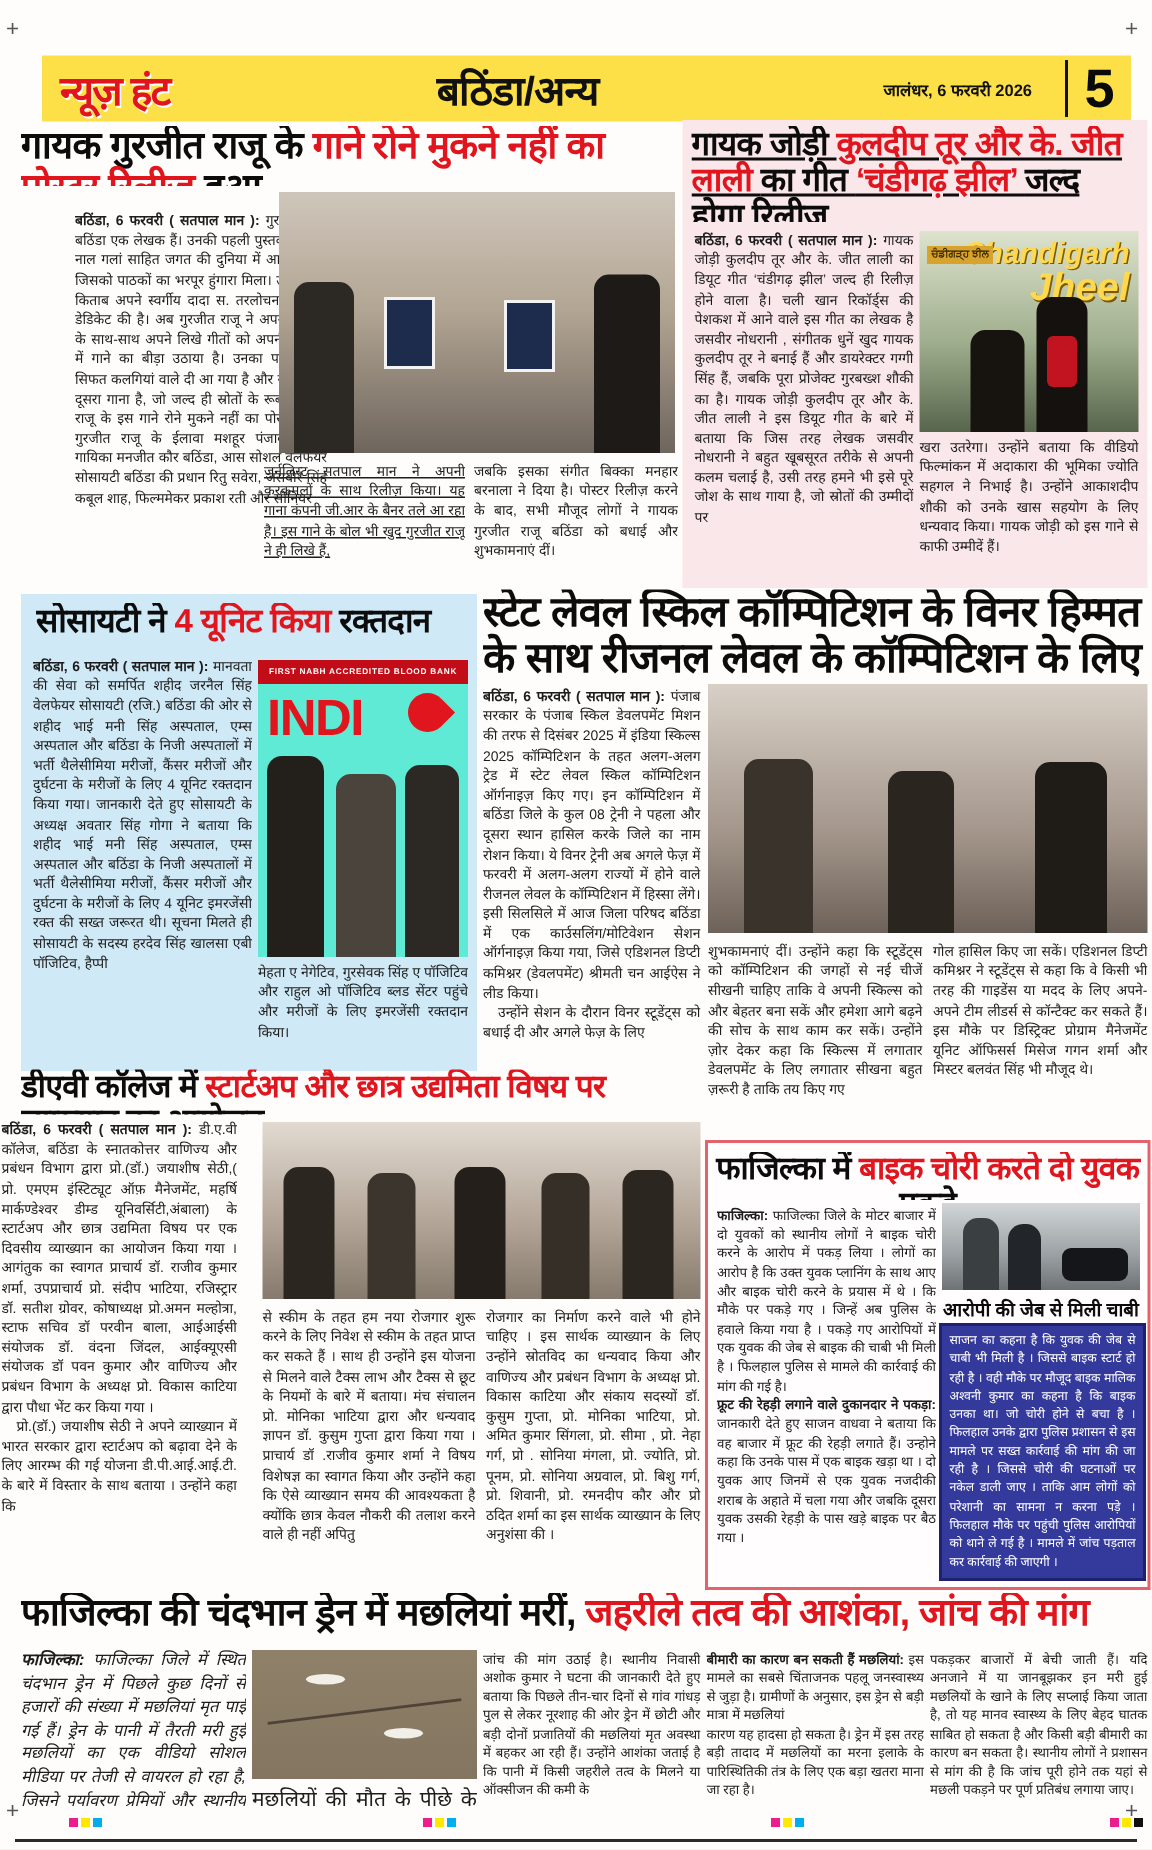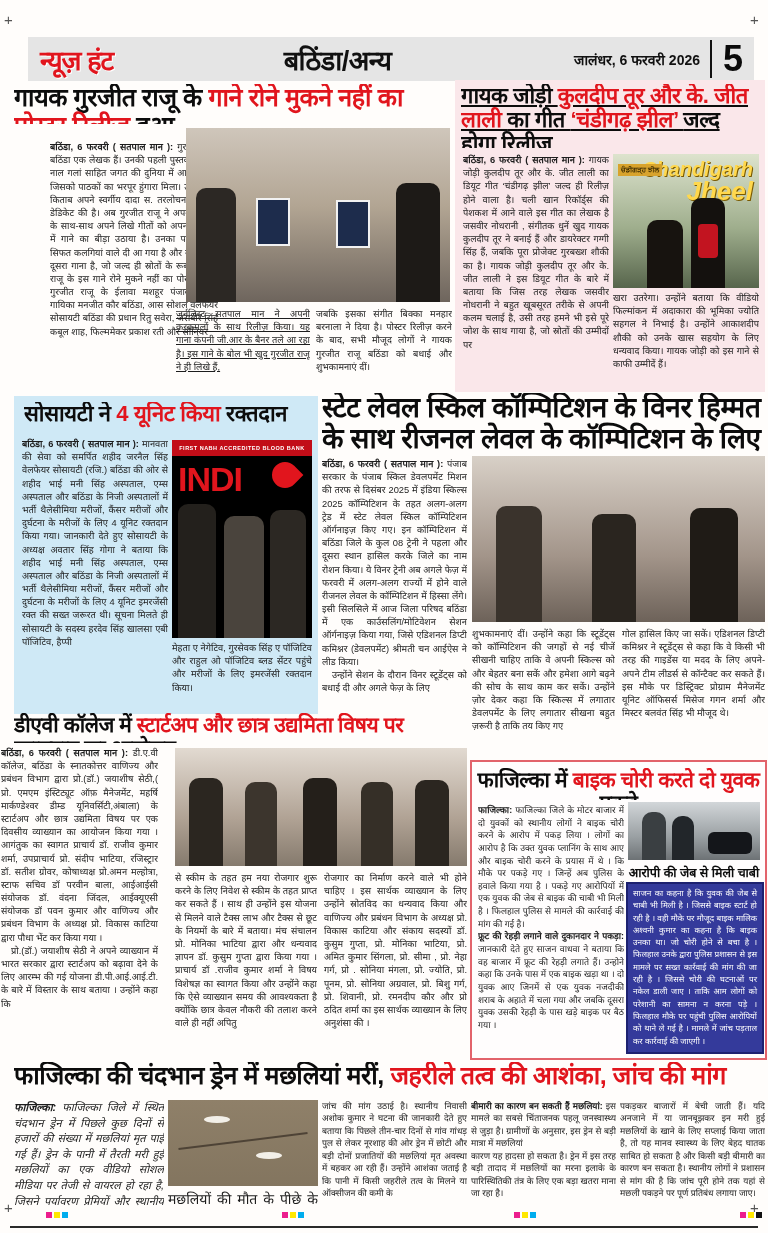--- a/index.html
+++ b/index.html
@@ -1,40 +1,40 @@
 <!DOCTYPE html>
 <html><head>
 <meta charset="utf-8">
 <style>
   html,body{margin:0;padding:0;background:#e8e8e8;}
   .page{position:relative;width:768px;height:1233px;background:#fffdfb;margin:0 auto;
         font-family:"Liberation Sans","DejaVu Sans",sans-serif;overflow:hidden;}
   .abs{position:absolute;}
   
-  .mast{background:#e5e5e5;display:flex;align-items:center;}
+  .mast{background:#fde047;display:flex;align-items:center;}
   .logo{font-size:27px;font-weight:bold;color:#e1151d;padding-left:12px;letter-spacing:-1px;
         text-shadow:1px 1px 0 #fff;white-space:nowrap;}
   .sect{flex:1;text-align:center;font-size:27px;font-weight:bold;color:#111;letter-spacing:-0.5px;}
-  .mdate{font-size:14px;font-weight:bold;color:#111;white-space:nowrap;padding-right:10px;margin-left:12px;}
+  .mdate{font-size:11px;font-weight:bold;color:#111;white-space:nowrap;padding-right:22px;margin-left:12px;}
   .mrule{width:2px;height:38px;background:#111;}
   .pnum{font-size:36px;font-weight:bold;color:#0a0a0a;width:42px;text-align:center;}
   
   .hl{font-weight:bold;color:#0c0c0c;line-height:1.1;letter-spacing:-0.4px;overflow:hidden;}
   .red{color:#e1151d;}
   
   .bt{font-size:9.3px;line-height:1.42;text-align:justify;color:#1d1d1d;overflow:hidden;}
   .bt b{font-weight:bold;}
   .pink{background:#fae7ea;}
   .blue{background:#cfe9f6;}
   .redbox{border:2px solid #e2636b;background:#fffdfd;}
   
   .ph{overflow:hidden;}
   .ph1{background:linear-gradient(180deg,#cfc6bb 0%,#b2a593 45%,#6e655d 100%);}
   .ph2{background:linear-gradient(180deg,#dde3cd 0%,#9fae8d 55%,#57654c 100%);}
-  .ph3{background:#000000;}
+  .ph3{background:#5eead4;}
   .ph4{background:linear-gradient(180deg,#d8d0c7 0%,#a3958a 60%,#6d6259 100%);}
   .ph5{background:linear-gradient(180deg,#e2dad1 0%,#b0a294 60%,#857a6d 100%);}
   .ph6{background:linear-gradient(180deg,#d2d6d9 0%,#9aa0a3 60%,#6d7275 100%);}
   .ph7{background:linear-gradient(180deg,#8f8069 0%,#83755f 100%);}
   .fig{position:absolute;background:#2c2824;border-radius:10px 10px 0 0;}
   .posterCard{position:absolute;background:#1d2c4c;border:2px solid #f2f2f2;}
   .ptitle{position:absolute;font-style:italic;font-weight:bold;color:#ffd84d;
           text-shadow:1px 1px 0 #7a5a00;line-height:0.95;text-align:right;right:6px;top:6px;font-size:20px;}
   .ptag{position:absolute;left:5px;top:10px;background:#d8a32c;color:#3a2a00;font-size:7px;
         font-weight:bold;padding:2px 3px;line-height:1.1;text-align:center;}

